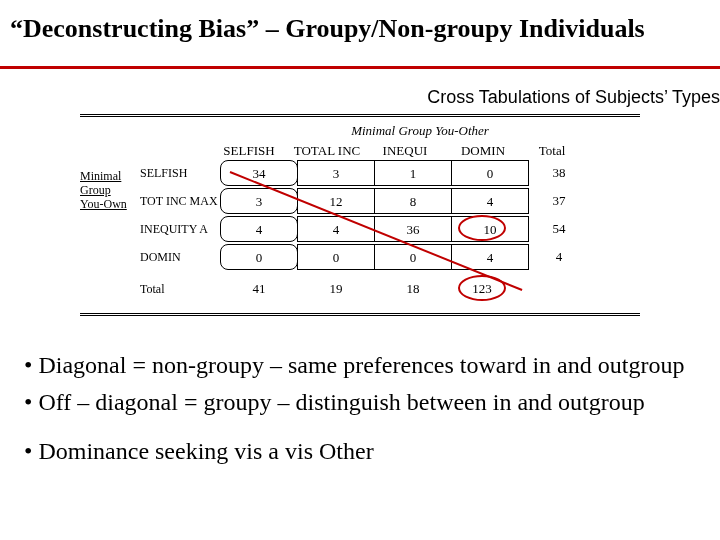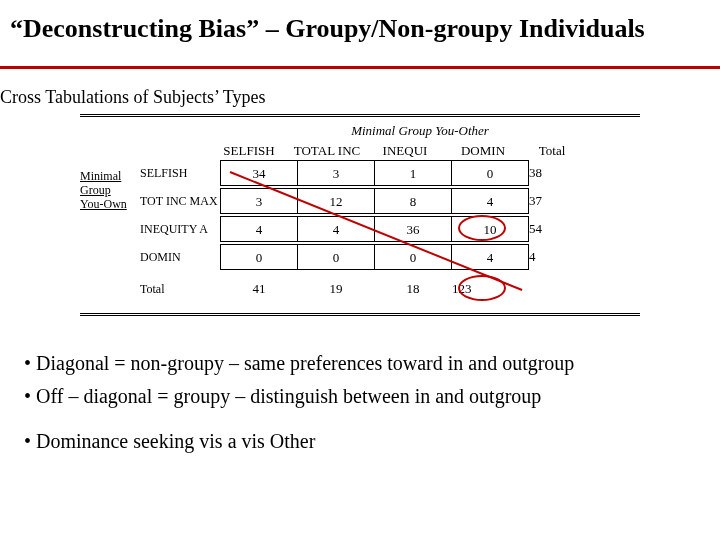--- a/index.html
+++ b/index.html
@@ -17,23 +17,23 @@
     font-size: 26px;
     font-weight: bold;
     padding: 14px 10px 22px 10px;
   }
   .title-rule {
     height: 3px;
     background: #C00000;
     margin: 0 0 0 0;
   }
   .subtitle {
-    font-family: Liberation Serif, serif;
+    font-family: Liberation Sans, sans-serif;
     font-size: 18px;
-    text-align: left;
+    text-align: right;
     margin: 18px 0 6px 0;
   }
   .table-wrap {
     width: 560px;
     margin: 0 auto;
     position: relative;
   }
   .dbl-rule-top {
     border-top: 3px double #000;
     height: 0;
@@ -85,42 +85,43 @@
   .cell {
     width: 78px;
     text-align: center;
     border: 1px solid #000;
     height: 26px;
     line-height: 26px;
     margin-left: -1px;
     margin-top: -1px;
     box-sizing: border-box;
   }
-  .cell.first { margin-left: 0; }
+  .cell.first { margin-left: 0; border-radius: 8px; }
   .totcell {
     width: 60px;
+    text-align: center;
   }
   .total-row .totcell, .total-row .cell {
     border: none;
     height: 22px;
     line-height: 22px;
   }
   .total-row { margin-top: 4px; }
   .side-label {
     position: absolute;
     left: 0;
     top: 46px;
     width: 60px;
     font-size: 12px;
     line-height: 14px;
   }
   .side-label span { text-decoration: underline; display:block; }
   .bullets {
     margin: 36px 8px 0 24px;
-    font-size: 20px;
+    font-size: 24px;
   }
   .bullets .b {
     margin-bottom: 10px;
   }
   .bullets .gap { margin-top: 22px; }
   .ellipse {
     position: absolute;
     border: 2px solid #C00000;
     border-radius: 50%;
     background: transparent;

